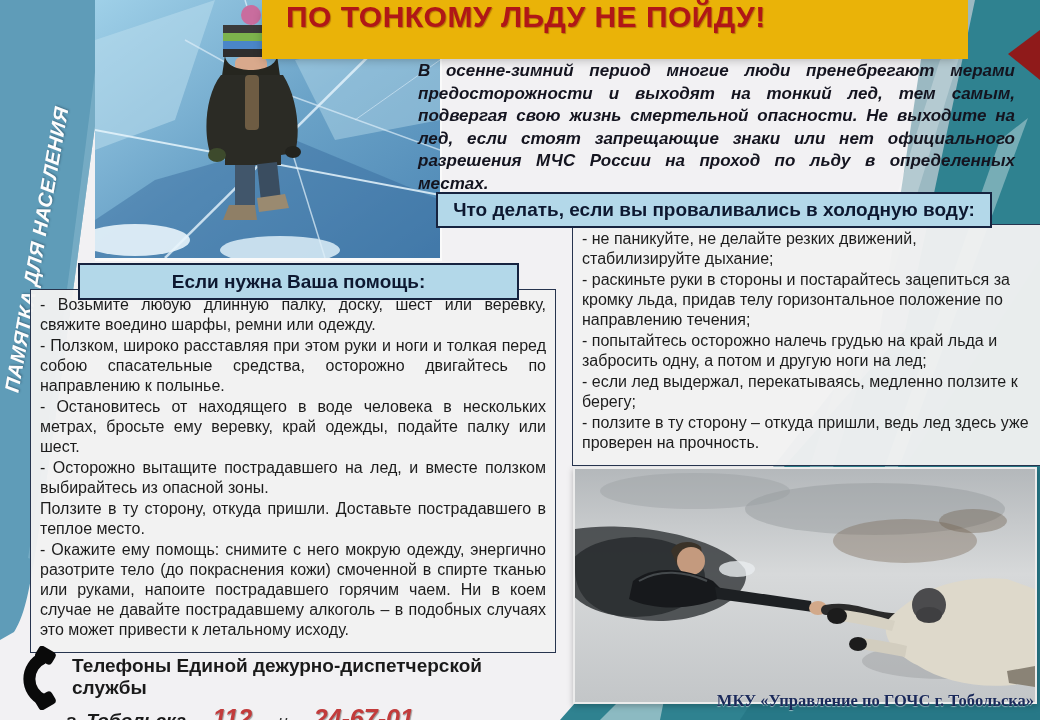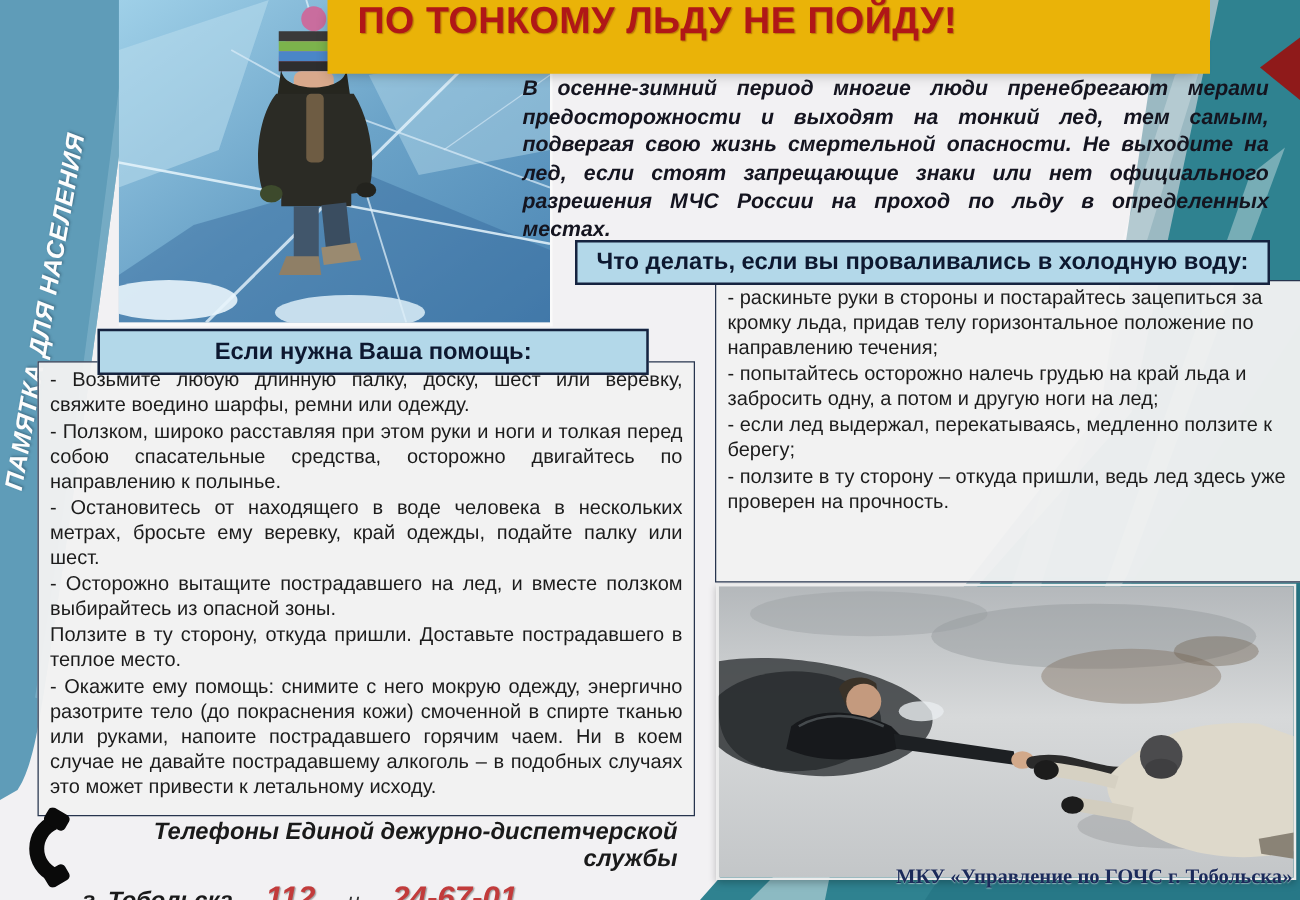--- a/index.html
+++ b/index.html
@@ -19,30 +19,30 @@
     display:flex;box-shadow:-4px 6px 10px -6px rgba(0,0,0,.3);}
   .title{padding-left:24px;font-size:30px;font-weight:bold;color:#b01717;letter-spacing:.5px;
     text-shadow:1px 1px 1px rgba(90,0,0,.35);white-space:nowrap;}
   
   .intro{left:418px;top:60px;width:597px;font-size:17px;font-weight:bold;font-style:italic;
     line-height:22.5px;text-align:justify;color:#14141f;z-index:3;word-spacing:3px;}
   
   .hdr-box{position:absolute;background:#b3d8e9;border:2px solid #16233f;z-index:5;
     display:flex;align-items:center;justify-content:center;font-weight:bold;font-size:19px;color:#0d1830;white-space:nowrap;}
   .hdr-left{left:78px;top:263px;width:437px;height:33px;}
-  .hdr-right{left:460px;top:192px;width:552px;height:32px;}
+  .hdr-right{left:436px;top:192px;width:552px;height:32px;}
   
   .txt-box{position:absolute;background:rgba(241,241,241,.96);border:1px solid #27344e;z-index:4;
     font-size:16px;line-height:20px;color:#1c1c1c;overflow:hidden;}
   .box-left{left:30px;top:289px;width:506px;height:352px;padding:5px 9px;text-align:justify;}
   .box-right{left:572px;top:224px;width:450px;height:232px;padding:4px 9px;text-align:left;}
   .txt-box p{margin:0 0 1px 0;}
   
   .phone-icon{left:10px;top:646px;width:60px;height:64px;z-index:4;}
-  .foot-line1{left:72px;top:655px;width:470px;font-size:19px;font-weight:bold;font-style:italic;color:#1a1a1a;z-index:4;text-align:right;}
+  .foot-line1{left:72px;top:655px;width:470px;font-size:19px;font-weight:bold;color:#1a1a1a;z-index:4;text-align:left;}
   .foot-line2{left:66px;top:679px;z-index:4;display:flex;align-items:baseline;gap:26px;}
   .foot-city{font-size:19px;font-weight:bold;font-style:italic;color:#1a1a1a;}
   .foot-num{font-size:25px;font-weight:bold;font-style:italic;color:#c23b3b;text-shadow:1px 1px 1px rgba(0,0,0,.35);margin-top:25px;}
   .foot-conj{font-size:17px;font-style:italic;color:#333;}
   
   .credit{right:6px;top:691px;z-index:6;font-family:"Liberation Serif",serif;font-weight:bold;
     font-size:16.5px;color:#1b2a5a;text-shadow:0 1px 1px rgba(255,255,255,.5);}
 </style>
 </head>
 <body>
@@ -108,20 +108,21 @@
   <div class="abs title-band">
     <div class="title">ПО ТОНКОМУ ЛЬДУ НЕ ПОЙДУ!</div>
   </div>
 
   <div class="side-label">ПАМЯТКА ДЛЯ НАСЕЛЕНИЯ</div>
 
   <div class="abs intro">В осенне-зимний период многие люди пренебрегают мерами предосторожности и выходят на тонкий лед, тем самым, подвергая свою жизнь смертельной опасности. Не выходите на лед, если стоят запрещающие знаки или нет официального разрешения МЧС России на проход по льду в определенных местах.</div>
 
   <div class="hdr-box hdr-right">Что делать, если вы проваливались в холодную воду:</div>
   <div class="txt-box box-right">
+    <p>- не паникуйте, не делайте резких движений, стабилизируйте дыхание;</p>
     <p>- раскиньте руки в стороны и постарайтесь зацепиться за кромку льда, придав телу горизонтальное положение по направлению течения;</p>
     <p>- попытайтесь осторожно налечь грудью на край льда и забросить одну, а потом и другую ноги на лед;</p>
     <p>- если лед выдержал, перекатываясь, медленно ползите к берегу;</p>
     <p>- ползите в ту сторону – откуда пришли, ведь лед здесь уже проверен на прочность.</p>
   </div>
 
   <div class="hdr-box hdr-left">Если нужна Ваша помощь:</div>
   <div class="txt-box box-left">
     <p>- Возьмите любую длинную палку, доску, шест или веревку, свяжите воедино шарфы, ремни или одежду.</p>
     <p>- Ползком, широко расставляя при этом руки и ноги и толкая перед собою спасательные средства, осторожно двигайтесь по направлению к полынье.</p>

